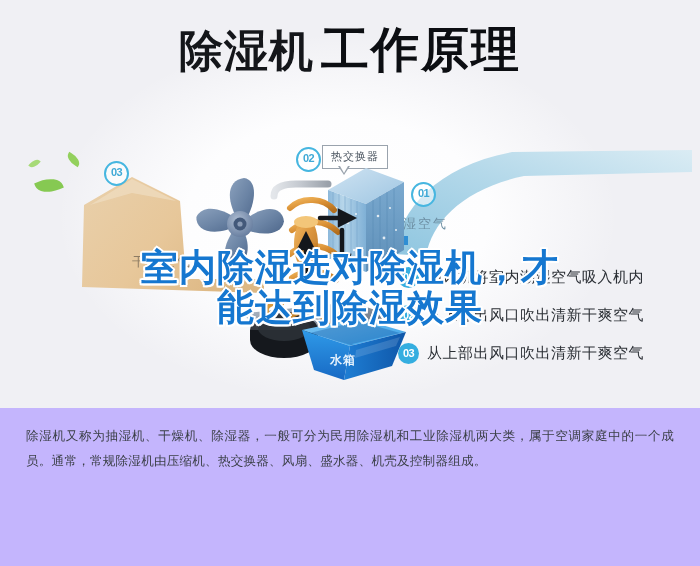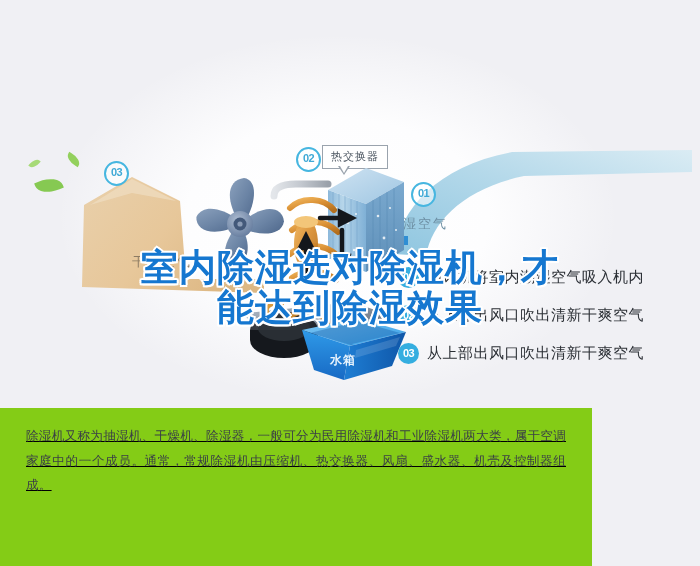--- a/index.html
+++ b/index.html
@@ -262,26 +262,25 @@
        2px 0 0 #fff, -2px 0 0 #fff, 0 2px 0 #fff, 0 -2px 0 #fff,
        1.5px 1.5px 0 #fff, -1.5px 1.5px 0 #fff,
        1.5px -1.5px 0 #fff, -1.5px -1.5px 0 #fff;
     white-space: nowrap;
   }
 
   
   .bodytext {
     position: absolute;
     left: 0; top: 408px;
-    width: 592px;
+    width: 700px;
     height: 158px;
-    background: #84cc16;
+    background: #c4b5fd;
     padding: 16px 26px 0 26px;
     box-sizing: border-box;
-    text-decoration: underline;
   }
   .para {
     font-size: 12.6px;
     line-height: 1.95;
     color: #3a3f46;
     font-family: "DejaVu Sans", sans-serif;
     margin: 0 0 9px 0;
     letter-spacing: 0.2px;
     text-align: justify;
   }
@@ -289,20 +288,23 @@
     color: #3a3f46;
   }
 </style>
 </head>
 <body>
 
 <div class="figure">
 
   <div class="fig-wash"></div>
 
+  <div class="heading">
+    <span class="h-a">除湿机</span><span class="h-b">工作原理</span>
+  </div>
 
   <div class="leaf l1"></div>
   <div class="leaf l2"></div>
   <div class="leaf l3"></div>
   <div class="leaf l4"></div>
   <div class="leaf l5"></div>
   <div class="leaf l6"></div>
 
   <div class="dry-arrow">
     <svg width="200" height="125" viewBox="0 0 200 125">

